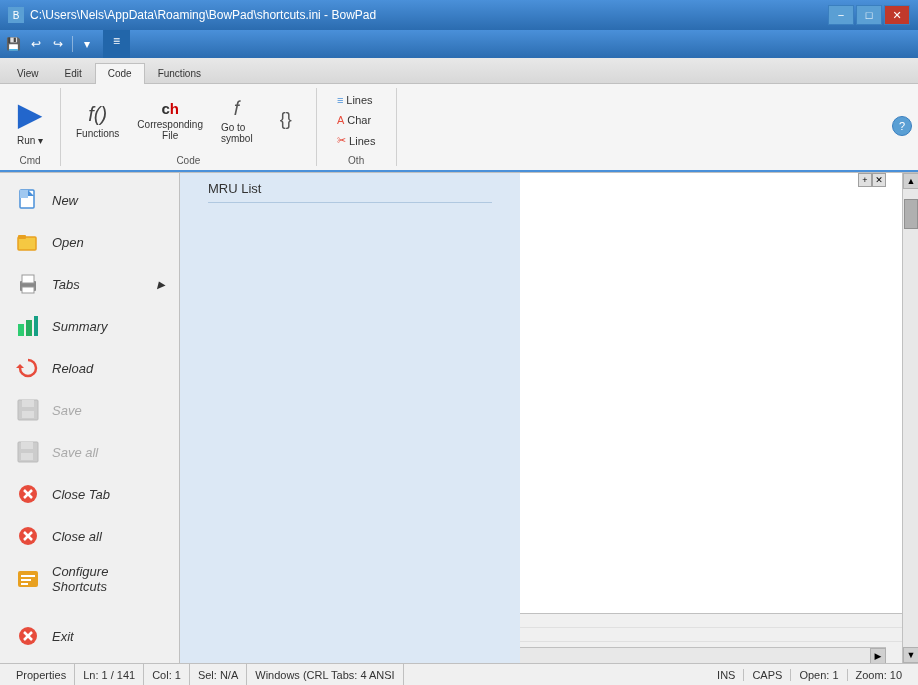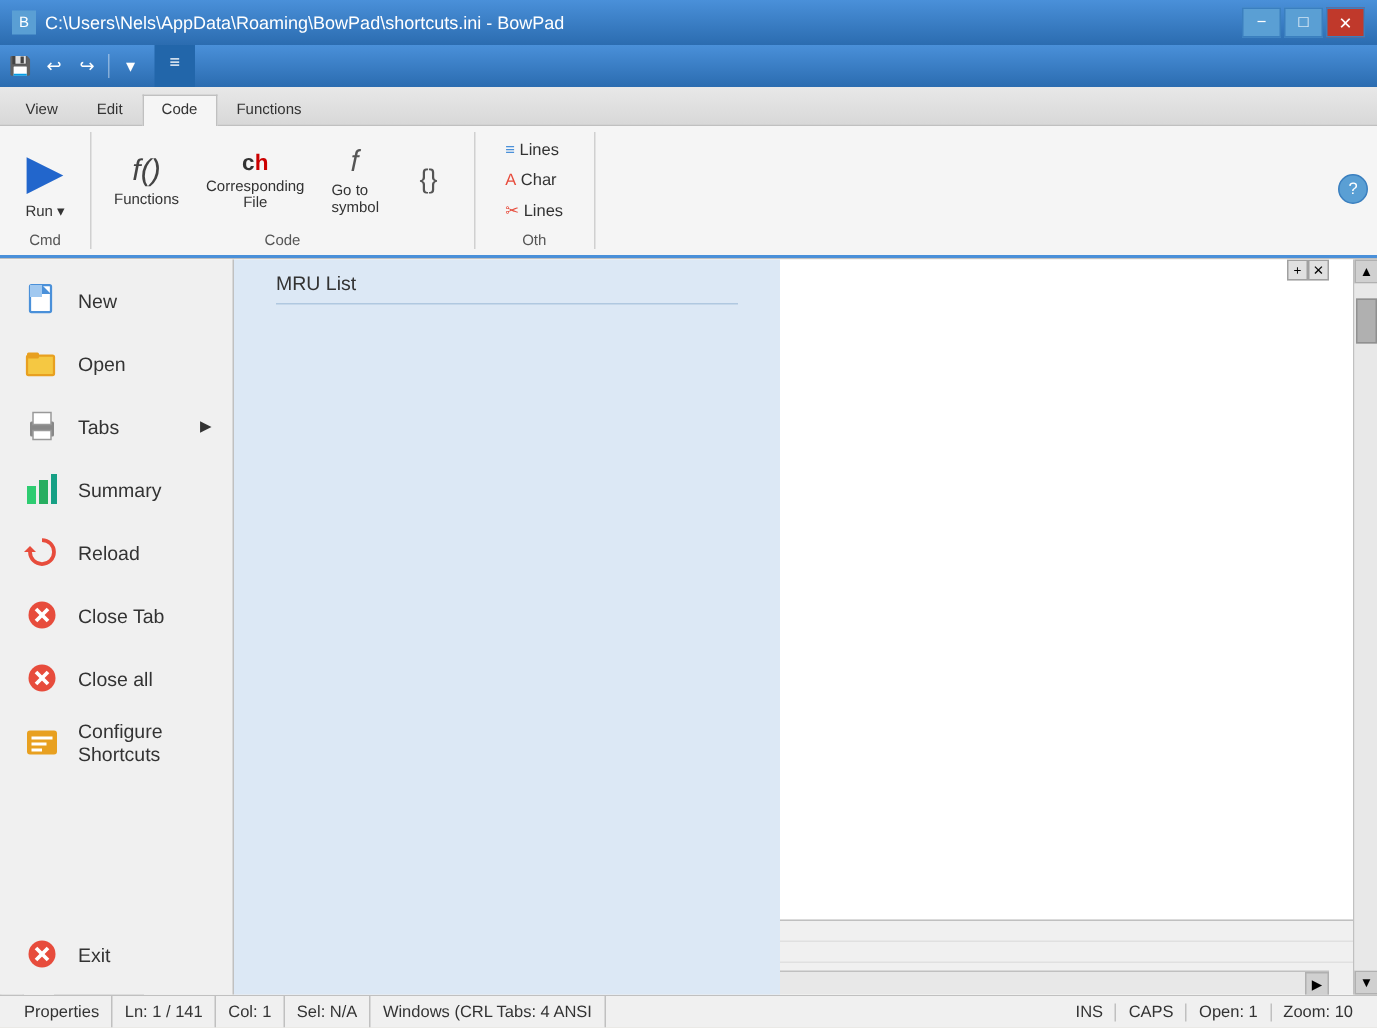--- a/index.html
+++ b/index.html
@@ -131,26 +131,27 @@
       position: absolute;
       left: 0; top: 0;
       width: 520px;
       height: 100%;
       z-index: 10;
       display: flex;
     }
 
     
     #menu-panel {
-      width: 156px;
+      width: 180px;
       background: #f0f0f0;
       border-right: 1px solid #c0c0c0;
       display: flex;
       flex-direction: column;
       padding: 6px 0;
+      font-style: italic;
     }
 
     .menu-item {
       display: flex; align-items: center; gap: 10px;
       padding: 7px 14px; cursor: pointer; color: #333; font-size: 13px;
     }
     .menu-item .mi-icon {
       width: 28px; height: 28px; display: flex; align-items: center; justify-content: center; flex-shrink: 0;
     }
     .menu-item.disabled { color: #999; }
@@ -413,21 +414,41 @@
       <div class="menu-item">
         <div class="mi-icon">
           <svg width="24" height="24" viewBox="0 0 24 24">
               <path d="M12 4 A8 8 0 1 1 4 12" fill="none" stroke="#e74c3c" stroke-width="2.5"></path>
               <polygon points="4,8 0,12 8,12" fill="#e74c3c"></polygon>
             </svg>
         </div>
         <span>Reload</span>
       </div>
 
-
+      <div class="menu-item disabled">
+        <div class="mi-icon">
+          <svg width="24" height="24" viewBox="0 0 24 24">
+              <rect x="2" y="2" width="20" height="20" rx="1" fill="#ccc" stroke="#bbb" stroke-width="1"></rect>
+              <rect x="6" y="2" width="12" height="7" fill="#ddd"></rect>
+              <rect x="6" y="13" width="12" height="7" fill="#ddd"></rect>
+            </svg>
+        </div>
+        <span style="color:#aaa;">Save</span>
+      </div>
+
+      <div class="menu-item disabled">
+        <div class="mi-icon">
+          <svg width="24" height="24" viewBox="0 0 24 24">
+              <rect x="2" y="2" width="20" height="20" rx="1" fill="#ccc" stroke="#bbb" stroke-width="1"></rect>
+              <rect x="5" y="2" width="12" height="7" fill="#ddd"></rect>
+              <rect x="5" y="13" width="12" height="7" fill="#ddd"></rect>
+            </svg>
+        </div>
+        <span style="color:#aaa;">Save all</span>
+      </div>
 
 
       <div class="menu-item">
         <div class="mi-icon">
           <svg width="24" height="24" viewBox="0 0 24 24">
               <circle cx="12" cy="12" r="9" fill="#e74c3c"></circle>
               <line x1="8" y1="8" x2="16" y2="16" stroke="white" stroke-width="2.5"></line>
               <line x1="16" y1="8" x2="8" y2="16" stroke="white" stroke-width="2.5"></line>
             </svg>
         </div>

